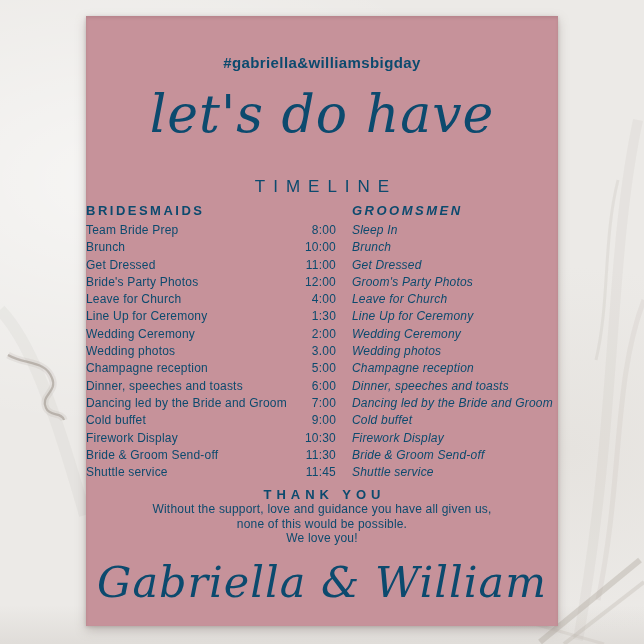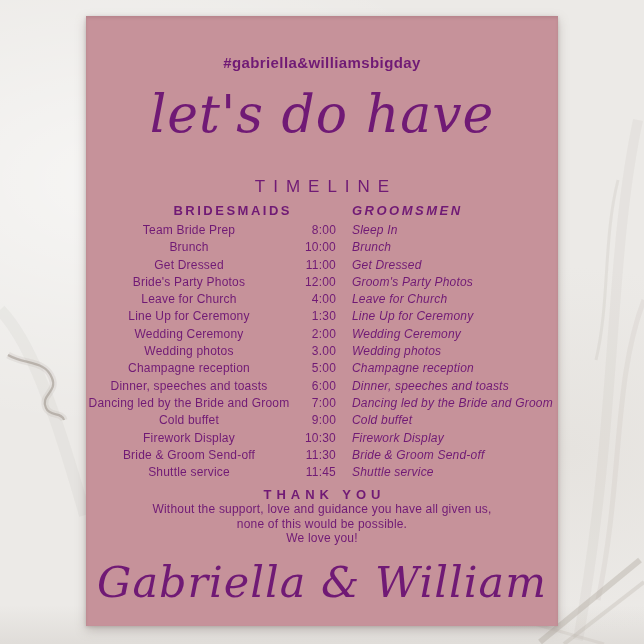--- a/index.html
+++ b/index.html
@@ -54,26 +54,26 @@
     font-size: 17px; line-height: 14px;
     font-weight: 400; letter-spacing: 8px; text-indent: 8px;
   }
 
   .grid-row {
     display: grid;
     grid-template-columns: 206px 44px auto;
     align-items: baseline;
   }
   .cols-header { margin-top: 10px; font-size: 13px; line-height: 14px; font-weight: 700; letter-spacing: 2.5px; }
-  .cols-header .cell-left  { text-align: right; }
+  .cols-header .cell-left  { }
   .cols-header .cell-right { text-align: left; padding-left: 16px; }
 
   .rows { margin-top: 4px; }
   .t-row { font-size: 12px; line-height: 17.3px; letter-spacing: 0.2px; }
-  .cell-left  { text-align: center; }
+  .cell-left  { text-align: left; }
   .cell-time  { text-align: right; }
   .cell-right { text-align: left; padding-left: 16px; font-style: italic; }
 
   .thankyou {
     margin-top: 7px;
     font-size: 13px; line-height: 14px;
     font-weight: 700; letter-spacing: 5px; text-indent: 5px;
   }
   .note { margin-top: 0; font-size: 12px; line-height: 14.5px; letter-spacing: 0.2px; }
 
@@ -100,21 +100,21 @@
     <path d="M86 300 C 55 380, 65 480, 40 600" stroke="#b8b1a8" stroke-width="5" fill="none" opacity="0.16"></path>
     <path d="M60 180 C 45 240, 52 300, 38 360" stroke="#b3aca3" stroke-width="3" fill="none" opacity="0.18"></path>
   </svg>
 
   <svg class="veins veins-corner" width="110" height="90" viewBox="0 0 110 90">
     <path d="M6 88 L 106 6" stroke="#aea79e" stroke-width="6" fill="none" opacity="0.40"></path>
     <path d="M30 90 L 110 28" stroke="#b6afa6" stroke-width="4" fill="none" opacity="0.30"></path>
     <path d="M0 70 L 70 90" stroke="#c0b9b0" stroke-width="3" fill="none" opacity="0.25"></path>
   </svg>
 
-  <div class="card" style="background: rgb(198, 146, 154); color: #701a75;">
+  <div class="card" style="background: rgb(198, 146, 154); color: #0c4a6e;">
 
     <div class="hashtag">#gabriella&amp;williamsbigday</div>
 
     <div class="script-title">let's do have</div>
 
     <div class="timeline-label">TIMELINE</div>
 
     <div class="cols-header grid-row">
       <div class="cell-left">BRIDESMAIDS</div>
       <div class="cell-time"></div>

